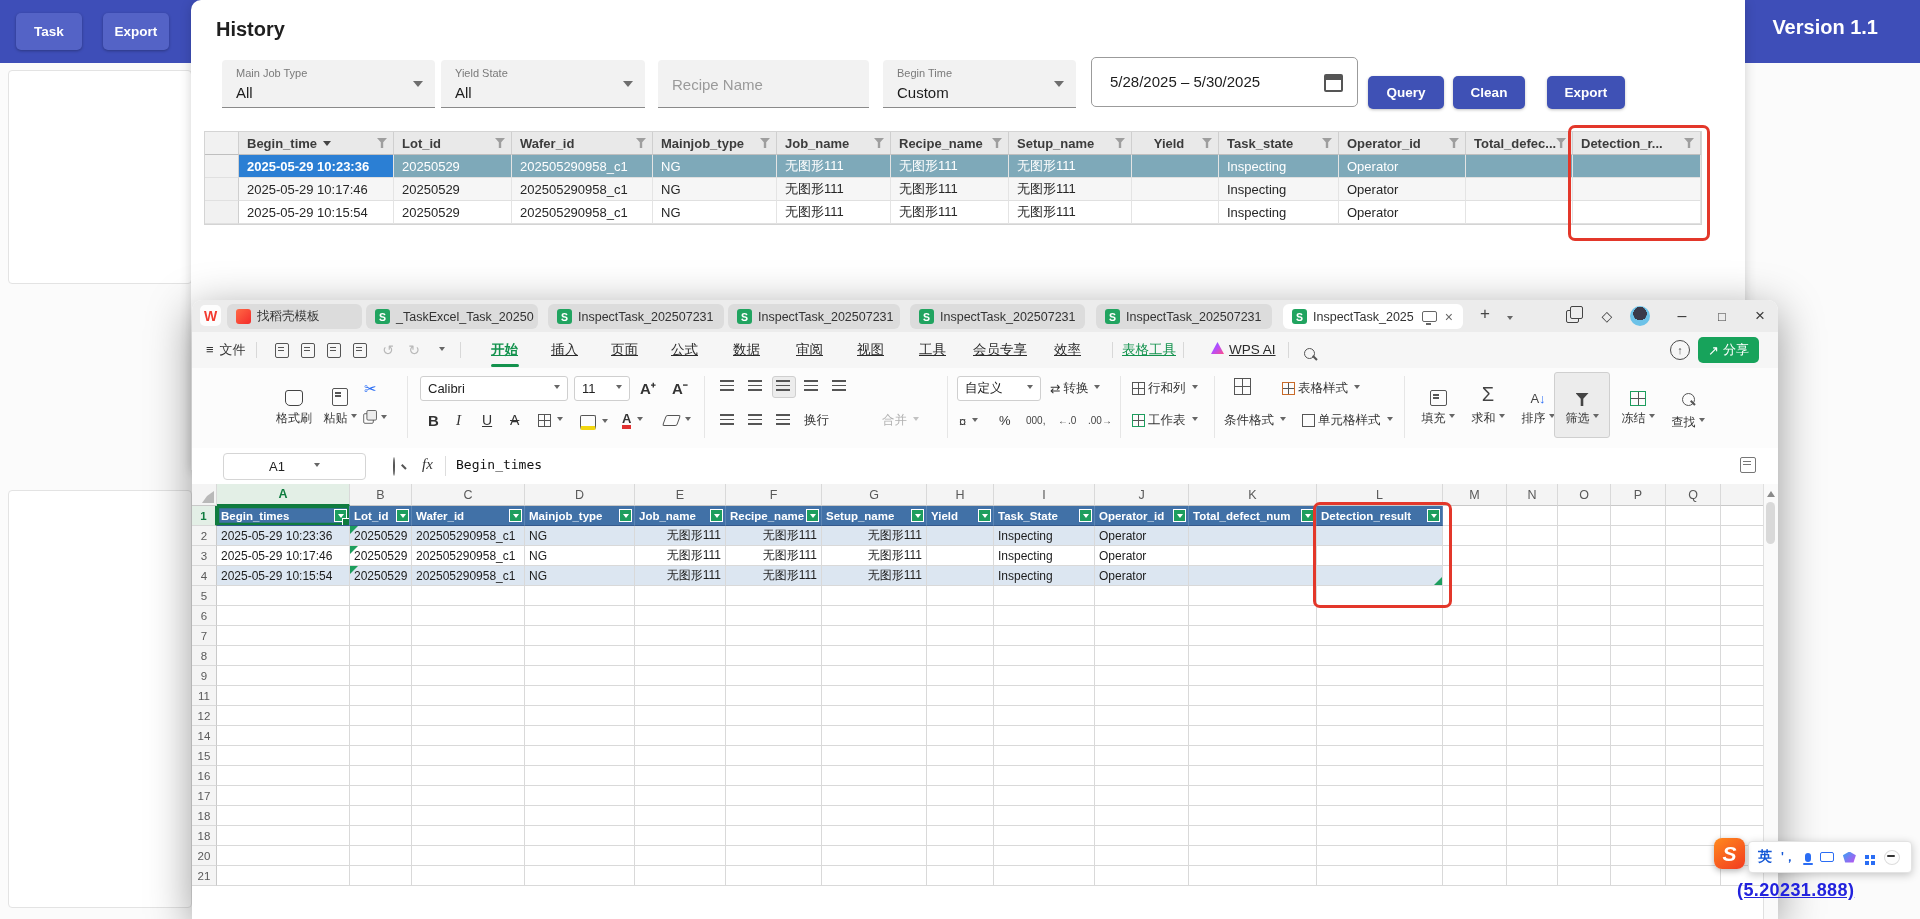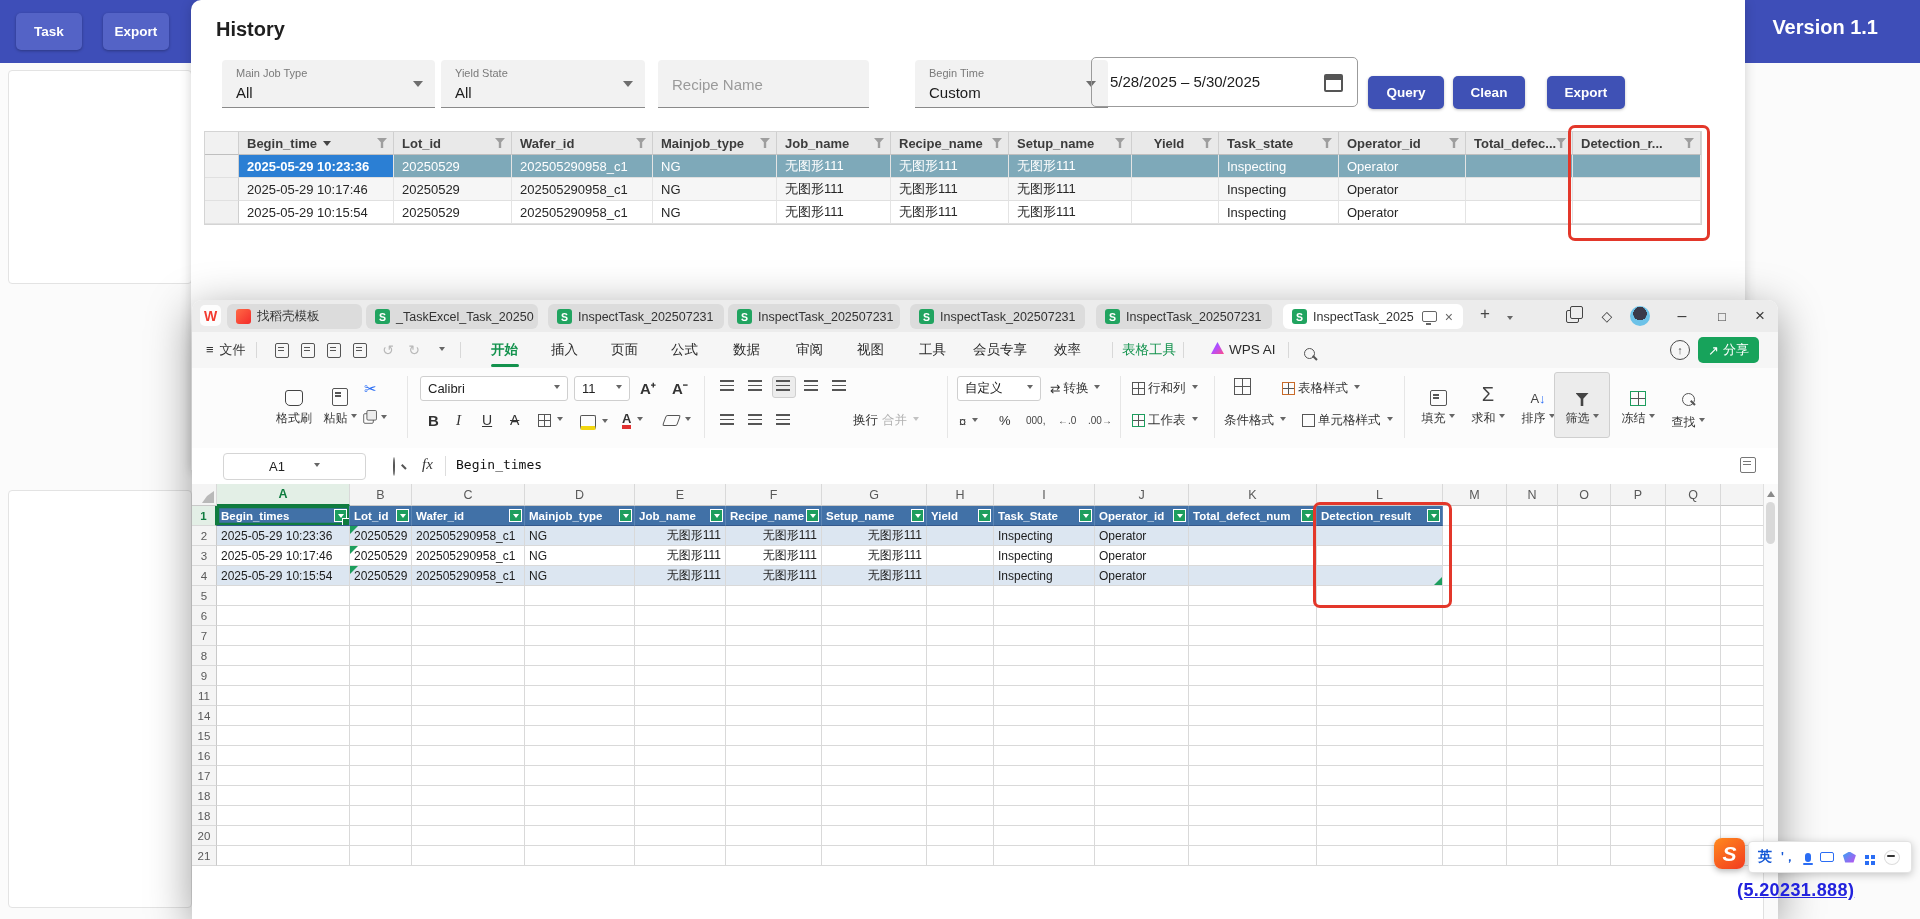--- a/index.html
+++ b/index.html
@@ -16,21 +16,21 @@
   
   .card{position:absolute;left:191px;top:0;width:1554px;height:470px;background:#fff;
         border-radius:10px 0 0 0;box-shadow:0 2px 12px rgba(0,0,0,.18);z-index:1;}
   .card-title{position:absolute;left:25px;top:18px;font-size:20px;font-weight:600;color:#1f1f1f;}
   .fsel{position:absolute;top:60px;height:47px;background:#f2f2f2;border-bottom:1px solid #8a8a8a;
         border-radius:4px 4px 0 0;cursor:pointer;}
   .fsel .lab{position:absolute;left:14px;top:7px;font-size:11px;color:#7a7a7a;}
   .fsel .val{position:absolute;left:14px;top:24px;font-size:15px;color:#1c1c1c;}
   .fsel .ph{position:absolute;left:14px;top:16px;font-size:15px;color:#9a9a9a;}
   .selarr{position:absolute;right:12px;top:21px;width:0;height:0;border:5px solid transparent;border-top:6px solid #6e6e6e;}
-  .f1{left:31px;width:213px}.f2{left:250px;width:204px}.f3{left:467px;width:211px}.f4{left:724px;width:193px}
+  .f1{left:31px;width:213px}.f2{left:250px;width:204px}.f3{left:467px;width:211px}.f4{left:692px;width:193px}
   .fdate{position:absolute;left:900px;top:57px;width:267px;height:50px;border:1px solid #9b9b9b;border-radius:5px;box-sizing:border-box;}
   .fdate .dtext{position:absolute;left:18px;top:15px;font-size:15px;color:#1c1c1c;}
   .cal{position:absolute;right:14px;top:16px;width:15px;height:14px;border:2px solid #555;border-radius:2px;}
   .cal::before{content:'';position:absolute;left:0;top:0;width:100%;height:4px;background:#555;}
   .qbtn{position:absolute;top:76px;height:33px;border:none;border-radius:5px;background:#3f51b5;color:#fff;
         font-weight:600;font-size:13.5px;box-shadow:0 1px 3px rgba(0,0,0,.25);cursor:pointer;}
   .q1{left:1177px;width:76px}.q2{left:1262px;width:72px}.q3{left:1356px;width:78px}
   
   .htable{position:absolute;left:13px;top:131px;border:1px solid #d4d4d4;}
   .h-row{display:flex;height:23px;}
@@ -68,21 +68,21 @@
   .stack-ic::after{content:'';position:absolute;left:3px;top:-5px;width:11px;height:11px;border:1.5px solid #444;border-radius:2px;background:#ececec;}
   .avatar{width:20px;height:20px;border-radius:50%;background:radial-gradient(circle at 50% 38%,#3a3a4a 0 42%,#6cc2e8 43%);}
   
   .wmenu{position:absolute;top:32px;left:0;width:100%;height:36px;background:#f6f6f6;border-bottom:1px solid #e2e2e2;}
   .m-file{position:absolute;left:6px;top:0;height:35px;display:flex;align-items:center;gap:6px;font-size:13px;color:#333;padding:0 8px;cursor:pointer;}
   .msep{position:absolute;top:10px;width:1px;height:16px;background:#d8d8d8;}
   .mico{position:absolute;top:9px;width:18px;height:18px;color:#555;display:flex;align-items:center;justify-content:center;font-size:14px;cursor:pointer;}
   .doc-ic{width:12px;height:13px;border:1.5px solid #555;border-radius:2px;position:relative;}
   .doc-ic::after{content:'';position:absolute;left:2px;top:3px;width:6px;height:1.5px;background:#555;box-shadow:0 3px 0 #555;}
   .grayed{opacity:.38;}
-  .mtab{position:absolute;top:0;height:35px;line-height:35px;font-size:13.5px;color:#2b2b2b;padding:0 6px;cursor:pointer;}
+  .mtab{position:absolute;top:0;height:35px;line-height:35px;font-size:13.5px;color:#2b2b2b;padding:0 6px;cursor:pointer;text-decoration:underline;}
   .mtab.active{color:#13924d;font-weight:700;}
   .mtab.active::after{content:'';position:absolute;left:50%;transform:translateX(-50%);bottom:0;width:28px;height:3px;background:#13924d;border-radius:2px;}
   .mgreen{color:#13924d;}
   .ailogo{display:inline-block;width:13px;height:12px;margin-right:5px;
           background:linear-gradient(135deg,#6a5bff 0%,#b44dff 45%,#ff4d88 100%);clip-path:polygon(50% 0,100% 100%,0 100%);}
   .mag{position:relative;width:9px;height:9px;border:1.6px solid #555;border-radius:50%;}
   .mag::after{content:'';position:absolute;left:7px;top:8px;width:6px;height:1.6px;background:#555;transform:rotate(45deg);}
   .upld{position:absolute;top:8px;width:18px;height:18px;border:1.5px solid #4a4a4a;border-radius:50%;color:#4a4a4a;
         font-size:11px;display:flex;align-items:center;justify-content:center;cursor:pointer;}
   .share-btn{position:absolute;top:5px;height:26px;background:#17a35b;border:none;border-radius:5px;color:#fff;
@@ -483,21 +483,21 @@
         </span>
       <span class="rsm" style="left:556px;top:46px;">
           <span class="al"></span>
         </span>
       <span class="rsm" style="left:584px;top:46px;">
           <span class="al"></span>
         </span>
       <span class="rsm" style="left:640px;top:12px;">
           <span class="al"></span>
         </span>
-      <span class="rsm rtxt" style="left:661px;top:44px;">
+      <span class="rsm rtxt" style="left:612px;top:44px;">
           <span>换行</span>
         </span>
       <span class="rsm rtxt grayed" style="left:690px;top:44px;">
           <span>合并</span>
           <span class="chev"></span>
         </span>
       <div class="rdiv" style="left:755px;"></div>
 
       <div class="rin" style="left:765px;top:8px;width:84px;font-size:12.5px;">
           <span>自定义</span>
@@ -852,20 +852,41 @@
             <div class="scell" style="width: 128px;"></div>
             <div class="scell" style="width: 126px;"></div>
             <div class="scell" style="width: 64px;"></div>
             <div class="scell" style="width: 51px;"></div>
             <div class="scell" style="width: 53px;"></div>
             <div class="scell" style="width: 55px;"></div>
             <div class="scell" style="width: 55px;"></div>
             <div class="scell" style="width: 43px;"></div>
           </div>
           <div class="srow">
+            <div class="rn">12</div>
+            <div class="scell" style="width: 133px;"></div>
+            <div class="scell" style="width: 62px;"></div>
+            <div class="scell" style="width: 113px;"></div>
+            <div class="scell" style="width: 110px;"></div>
+            <div class="scell rgt" style="width: 91px;"></div>
+            <div class="scell rgt" style="width: 96px;"></div>
+            <div class="scell rgt" style="width: 105px;"></div>
+            <div class="scell" style="width: 67px;"></div>
+            <div class="scell" style="width: 101px;"></div>
+            <div class="scell" style="width: 94px;"></div>
+            <div class="scell" style="width: 128px;"></div>
+            <div class="scell" style="width: 126px;"></div>
+            <div class="scell" style="width: 64px;"></div>
+            <div class="scell" style="width: 51px;"></div>
+            <div class="scell" style="width: 53px;"></div>
+            <div class="scell" style="width: 55px;"></div>
+            <div class="scell" style="width: 55px;"></div>
+            <div class="scell" style="width: 43px;"></div>
+          </div>
+          <div class="srow">
             <div class="rn">14</div>
             <div class="scell" style="width: 133px;"></div>
             <div class="scell" style="width: 62px;"></div>
             <div class="scell" style="width: 113px;"></div>
             <div class="scell" style="width: 110px;"></div>
             <div class="scell rgt" style="width: 91px;"></div>
             <div class="scell rgt" style="width: 96px;"></div>
             <div class="scell rgt" style="width: 105px;"></div>
             <div class="scell" style="width: 67px;"></div>
             <div class="scell" style="width: 101px;"></div>

